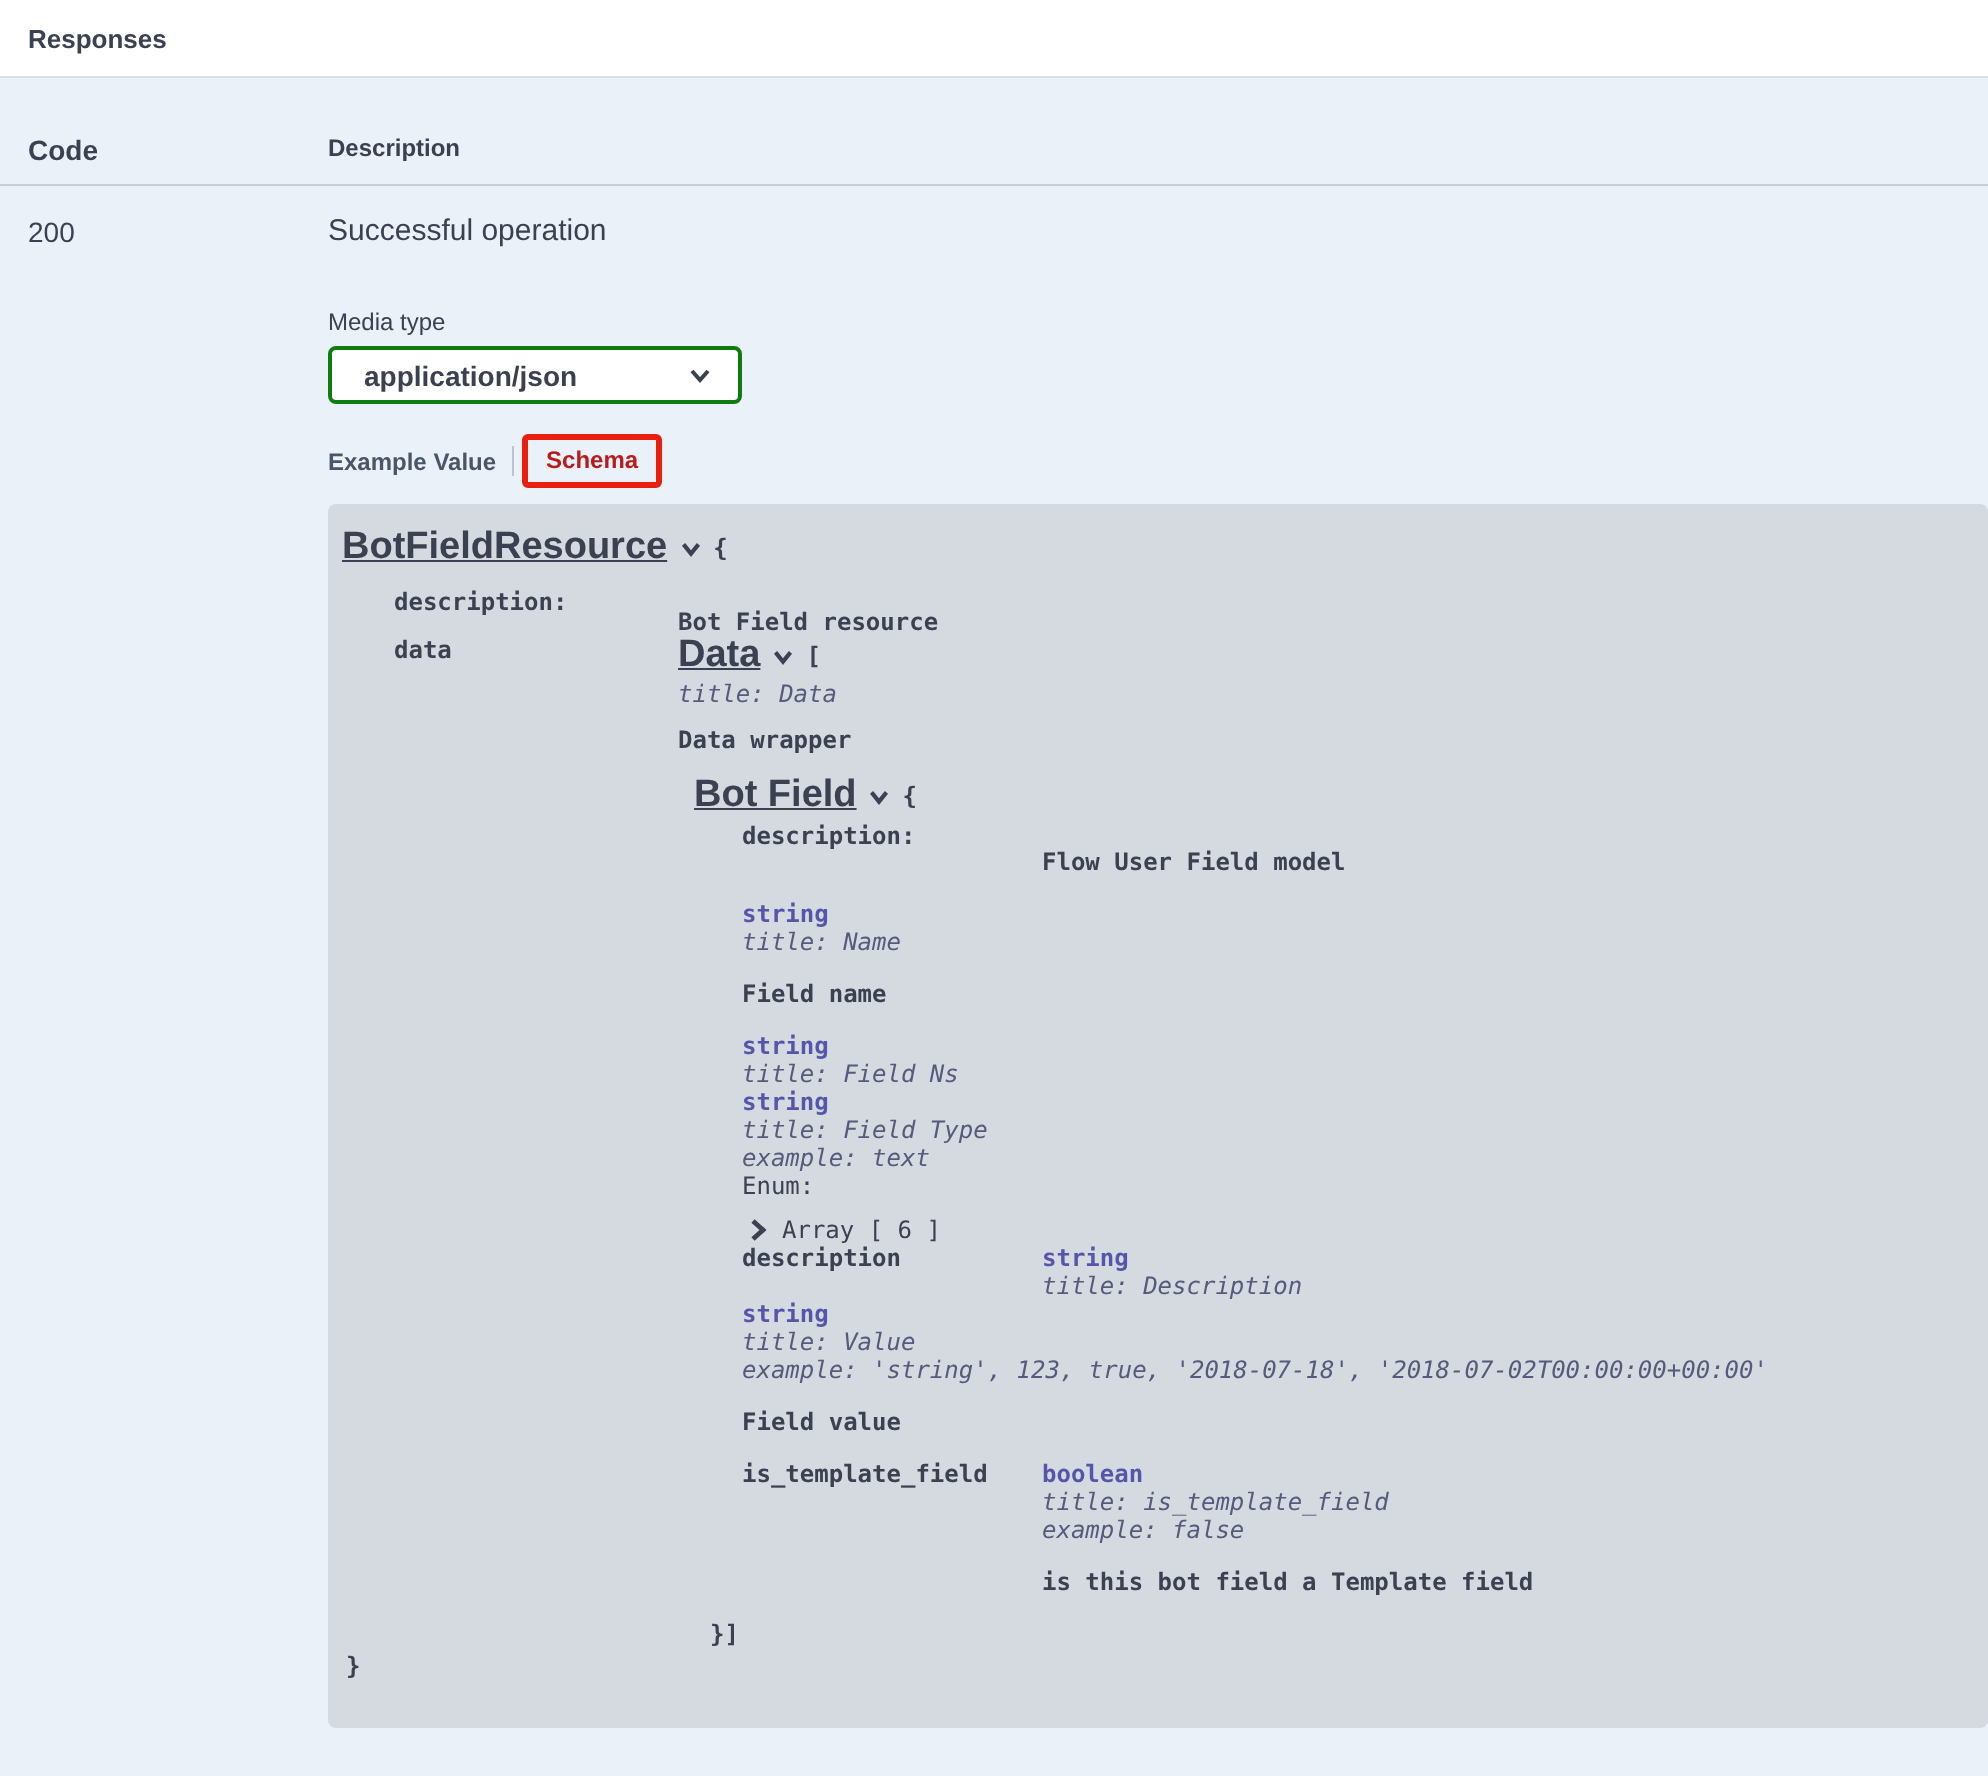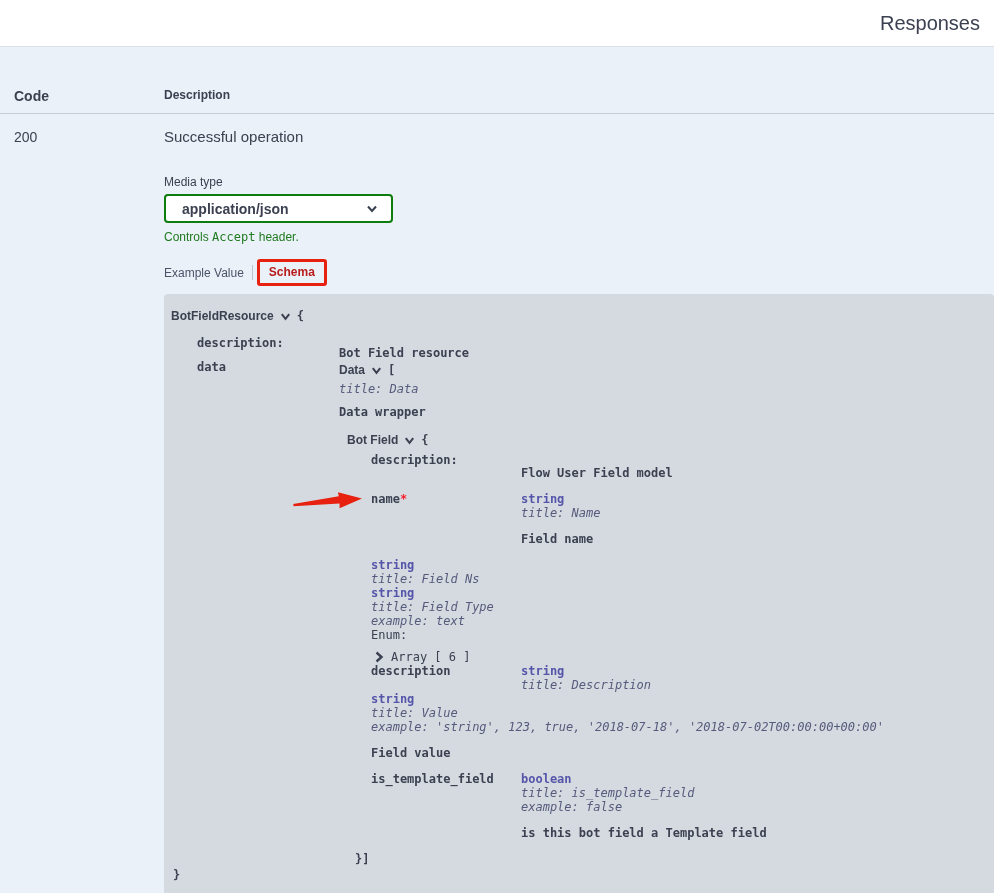--- a/index.html
+++ b/index.html
@@ -9,70 +9,70 @@
     background: #fff; color: #3b4151;
     font-family: "Liberation Sans", sans-serif;
   }
   .mono { font-family: "DejaVu Sans Mono", monospace; }
 
   
   .responses-header {
     background:#fff; padding: 12px 14px 11px 14px;
     border-bottom: 1px solid #dde2e8;
   }
-  .responses-header h4 { margin:0; font-size:20px; font-weight:normal; color:#3b4151;text-align:right; }
+  .responses-header h4 { margin:0; font-size:13px; font-weight:bold; color:#3b4151; }
 
   
   .section { background:#eaf1f8; min-height: 849px; }
 
   .thead {
     display:grid; grid-template-columns: 150px 1fr;
-    padding: 41px 0 9px 14px;
+    padding: 28px 0 9px 14px;
     border-bottom: 1px solid rgba(59,65,81,.2);
   }
   .code-h { font-size:14px; font-weight:bold; }
   .desc-h { font-size:12px; font-weight:bold; }
 
   .trow { display:grid; grid-template-columns: 150px 1fr; padding-left:14px; }
   .code-cell { font-size:14px; padding-top:15px; }
 
   .success { font-size:15px; margin-top:14px; }
 
   
   .media-block { margin-top:30px; }
   .media-label { font-size:12px; margin-bottom:5px;margin-top:16px; }
   .select {
-    width:229px; height:29px; background:#fff;
+    width:207px; height:29px; background:#fff;
     border:2px solid #0d7d0d; border-radius:4px;
     display:flex; align-items:center; justify-content:space-between;
     padding:0 12px 0 16px; font-size:14px; font-weight:bold; cursor:pointer;
   }
   .note { margin-top:7px; font-size:12px; color:#1f7a1f; }
   .note span { white-space:pre-wrap; }
   .note .mono { font-size:12px; }
 
   
   .tabs { margin-top:13px; display:flex; align-items:center; height:31px; font-size:12px; }
-  .tab-example { color:#4c5568; cursor:pointer; }
+  .tab-example { color:#4c5568; cursor:pointer;font-weight:bold; }
   .divider { width:1px; height:15px; background:rgba(59,65,81,.25); margin:0 4px 0 8px; }
   .schema-box {
     display:inline-flex; align-items:center;
     border:3px solid #e8200f; border-radius:3px; padding:3px 9px 4px;
   }
   .tab-schema { font-weight:bold; color:#b91c1c; cursor:pointer; }
 
   
   .model-box {
     margin-top:6px; background:#d5dae0; border-radius:4px;
     width:830px; padding:12px 8px 24px 7px;
     font-family:"DejaVu Sans Mono", monospace; font-size:12px; line-height:14px;
     color:#3b4151;
   }
   .model-title { display:flex; align-items:center; height:19px; cursor:pointer; }
-  .mtitle { font-family:"Liberation Sans", sans-serif; font-size:12px; font-weight:bold; }
+  .mtitle { font-family:"Liberation Sans", sans-serif; font-size:19px; font-weight:bold;text-decoration:underline; }
   .model-title svg { margin:2px 2px 0 5px; flex:none; }
   .brace { margin-left:3px; font-weight:bold; }
 
   .outer-grid {
     margin:11px 0 0 26px;
     display:grid; grid-template-columns:142px 1fr; 
   }
   .okey { font-weight:bold; }
   .omark { padding-top:10px; font-weight:bold; }
 
@@ -126,23 +126,20 @@
         <div class="success">Successful operation</div>
 
         <div class="media-block">
           <div class="media-label">Media type</div>
           <div class="select">
             <span>application/json</span>
             <svg width="14" height="14" viewBox="0 0 14 14">
                 <path d="M3 4.5 L7 9 L11 4.5" fill="none" stroke="#3b4151" stroke-width="2"></path>
               </svg>
           </div>
-          <div class="note">
-            <span>Controls </span><span class="mono">Accept</span><span> header.</span>
-          </div>
         </div>
 
         <div class="tabs">
           <span class="tab-example">Example Value</span>
           <span class="divider"></span>
           <span class="schema-box">
             <span class="tab-schema">Schema</span>
           </span>
         </div>
 
@@ -185,28 +182,20 @@
                 <div class="bf-grid">
 
                   <div class="prow">
                     <div class="pname">description:</div>
                     <div>
                         <div class="md bfdesc-val">Flow User Field model</div>
                       </div>
                   </div>
 
                   <div class="prow">
-                    <div class="pname">
-                      <span class="arrow tilt1">
-                          <svg width="70" height="18" viewBox="0 0 70 18">
-                            <polygon points="0,9 46,4.5 45.5,0.5 69,8.5 46,16.5 46.3,11.8 0,11.3" fill="#e8200f"></polygon>
-                          </svg>
-                        </span>
-                      <span>name</span><span class="star">*</span>
-                    </div>
                     <div class="pval">
                       <div class="ptype">string</div>
                       <div class="pmeta">title: Name</div>
                       <div class="pdesc">Field name</div>
                     </div>
                   </div>
 
                   <div class="prow">
                     <div class="pval">
                       <div class="ptype">string</div>

